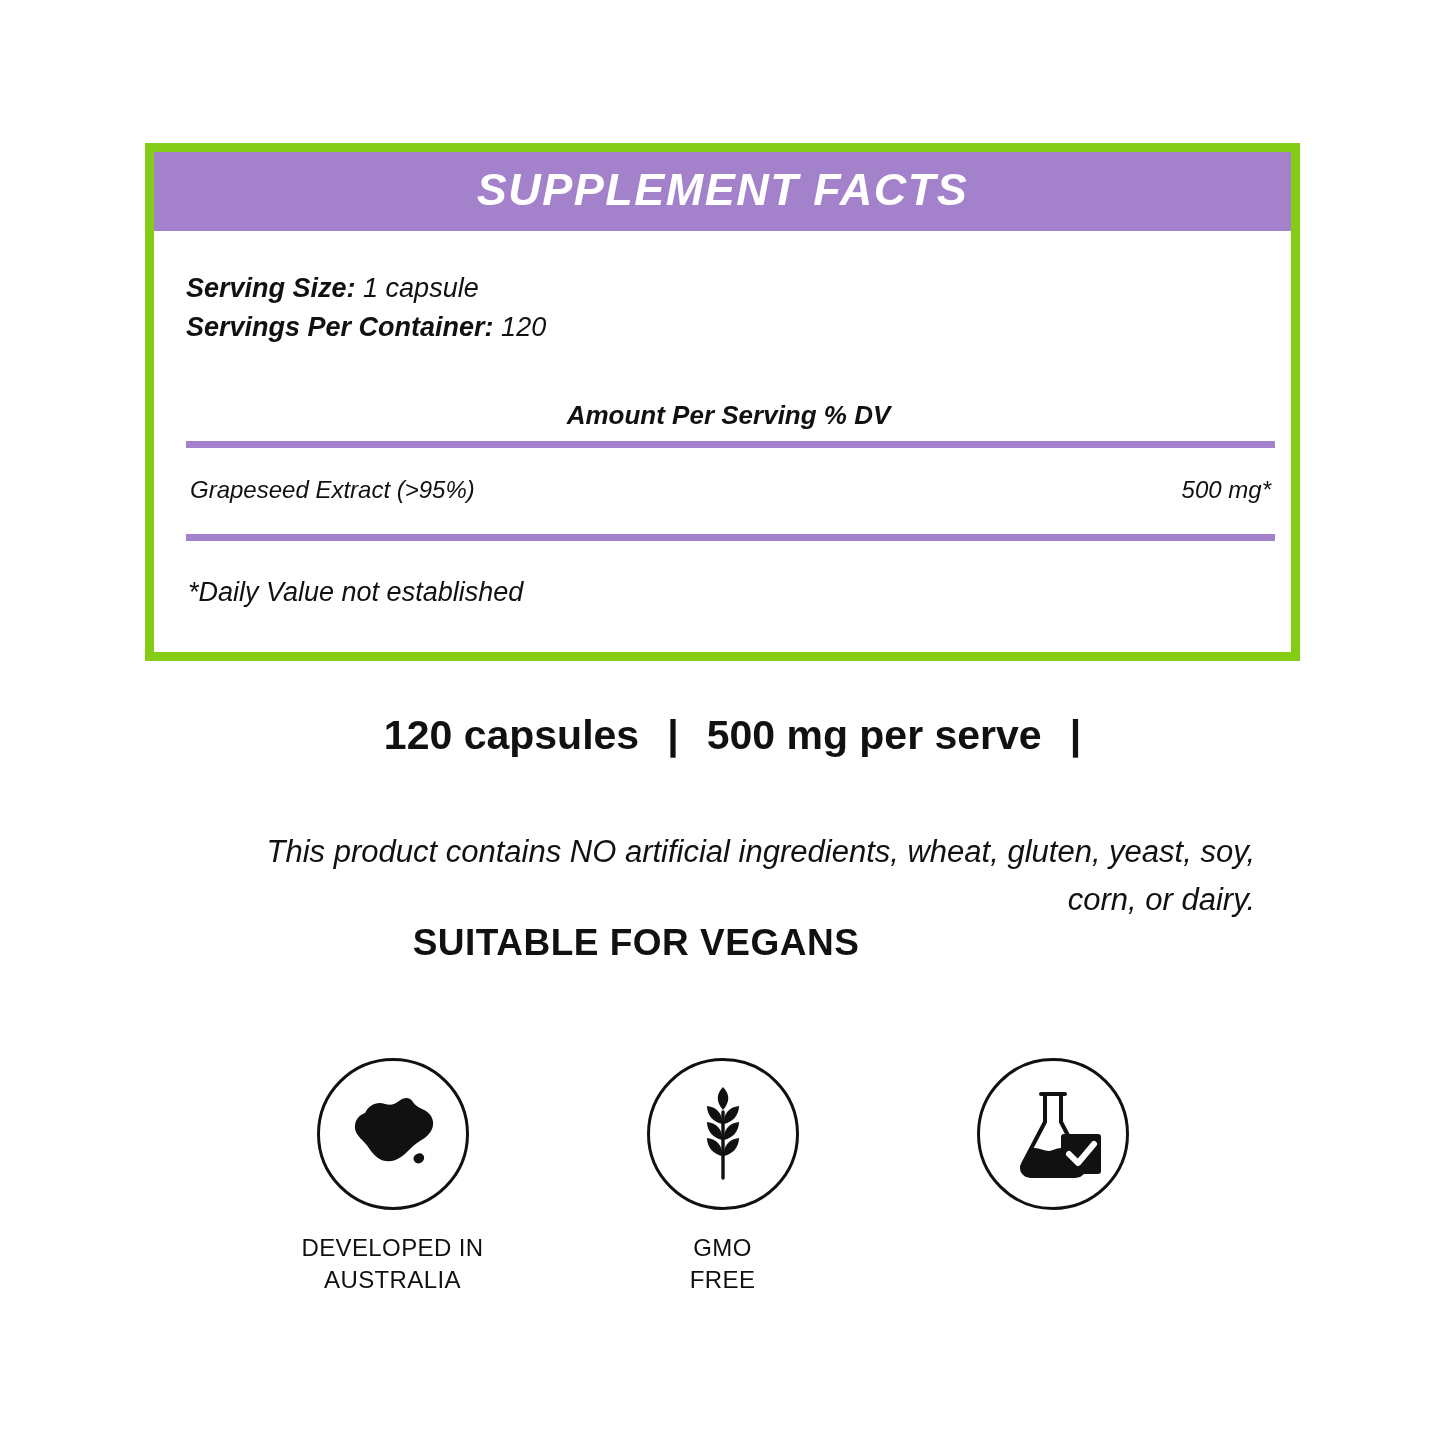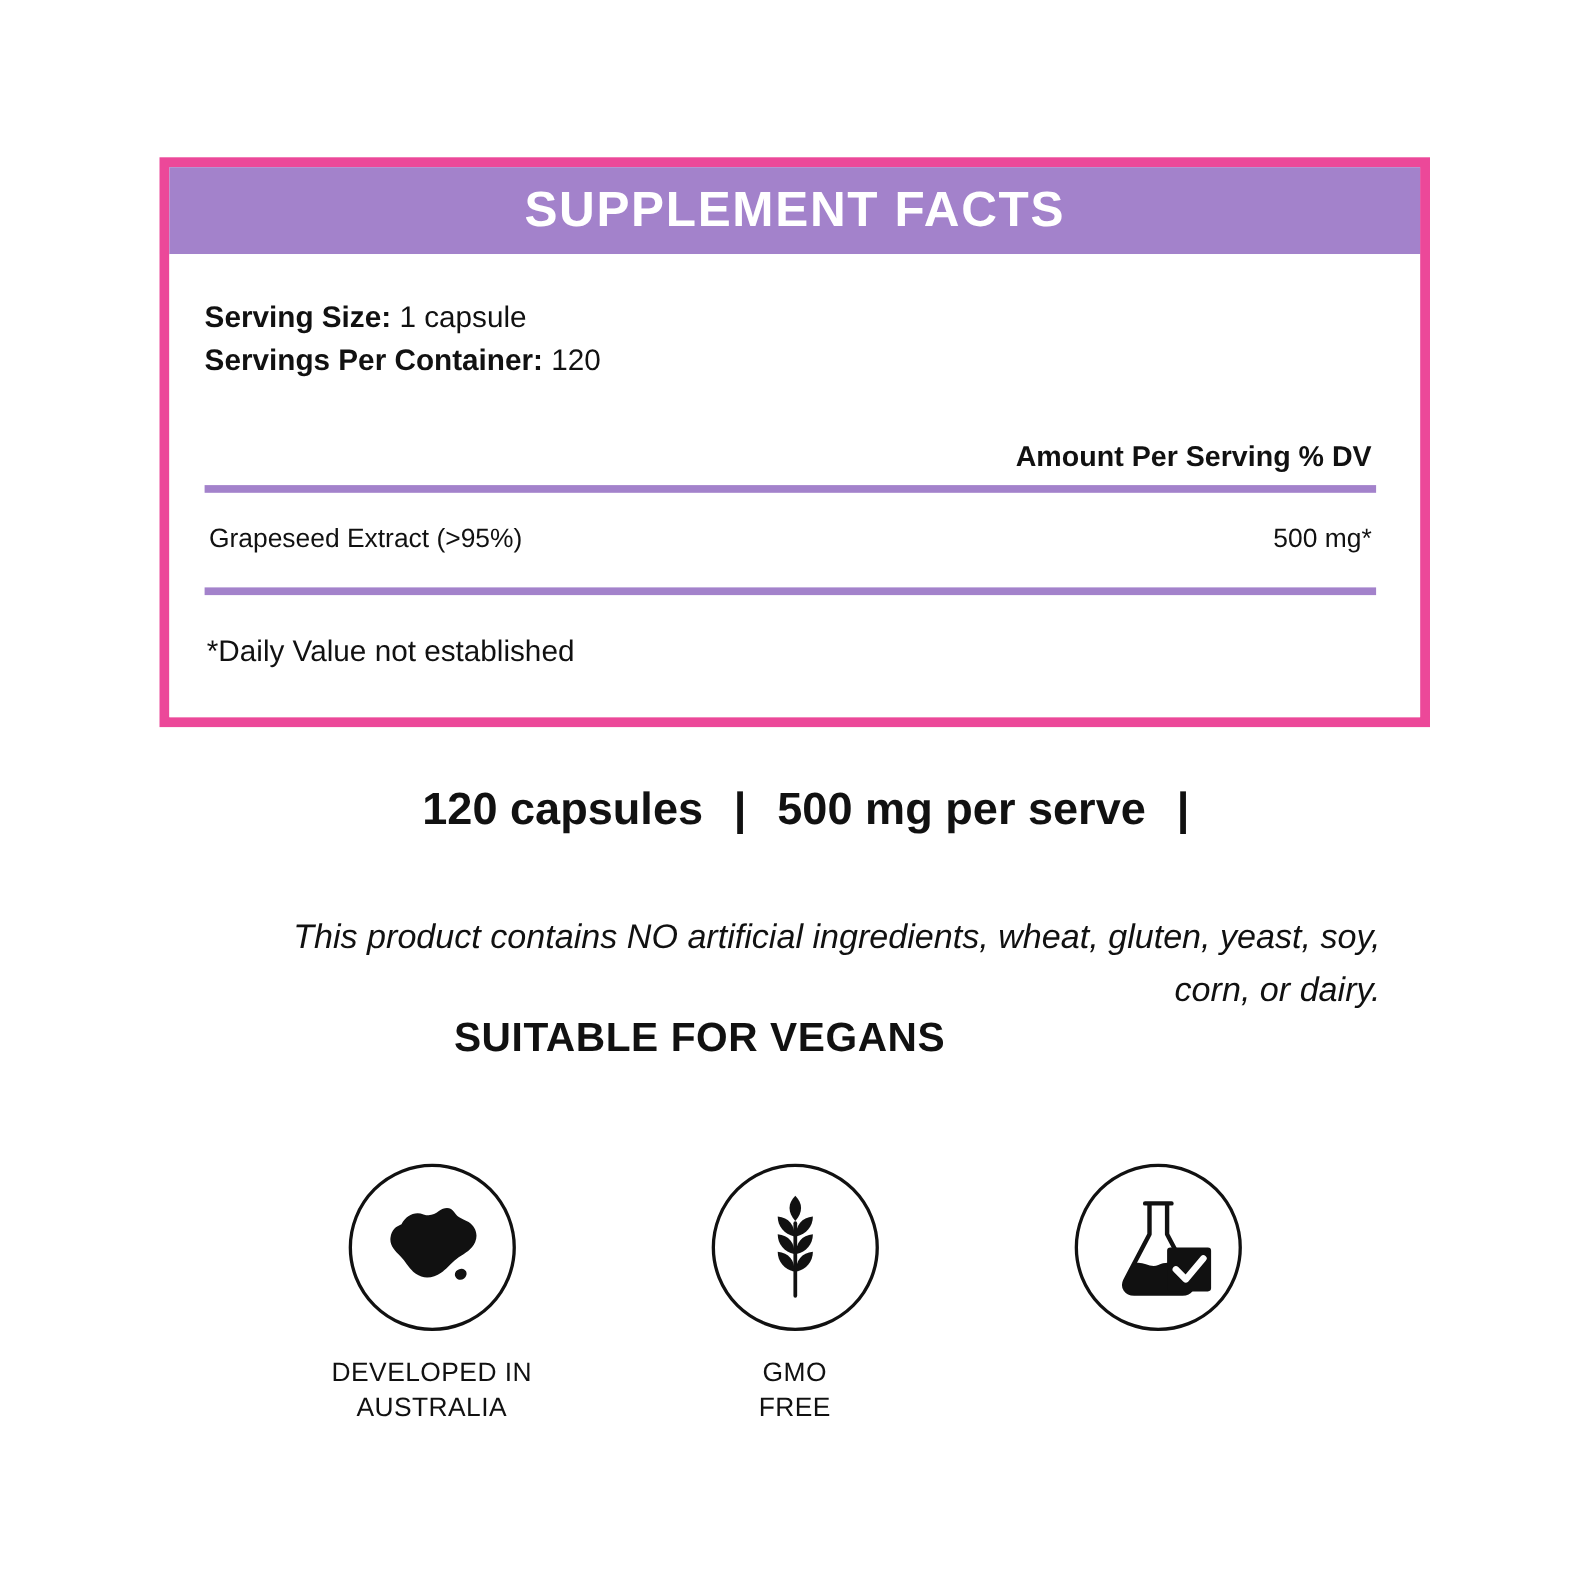--- a/index.html
+++ b/index.html
@@ -22,48 +22,49 @@
     box-sizing: border-box;
   }
 
   
   .facts-panel {
     position: absolute;
     left: 145px;
     top: 143px;
     width: 1155px;
     box-sizing: border-box;
-    border: 9px solid #ec4899;
+    border: 9px solid #84cc16;
     background: #ffffff;
+    font-style: italic;
   }
   .facts-title {
     background: #a382cb;
     color: #ffffff;
     text-align: center;
     font-size: 45px;
     font-weight: 700;
     letter-spacing: 1.5px;
     padding: 14px 0 18px 0;
     line-height: 1.05;
   }
   .facts-body {
-    padding: 38px 40px 44px 32px;
+    padding: 38px 16px 44px 32px;
     background: #ffffff;
   }
   .serving-line {
     font-size: 27px;
     line-height: 1.45;
     color: #111111;
   }
   .serving-line b {
     font-weight: 700;
   }
   .amount-row {
     margin-top: 52px;
-    text-align: right;
+    text-align: center;
     font-size: 26px;
     font-weight: 700;
     padding-bottom: 10px;
     padding-right: 4px;
   }
   .rule-thick {
     height: 7px;
     background: #a382cb;
     width: 100%;
   }

